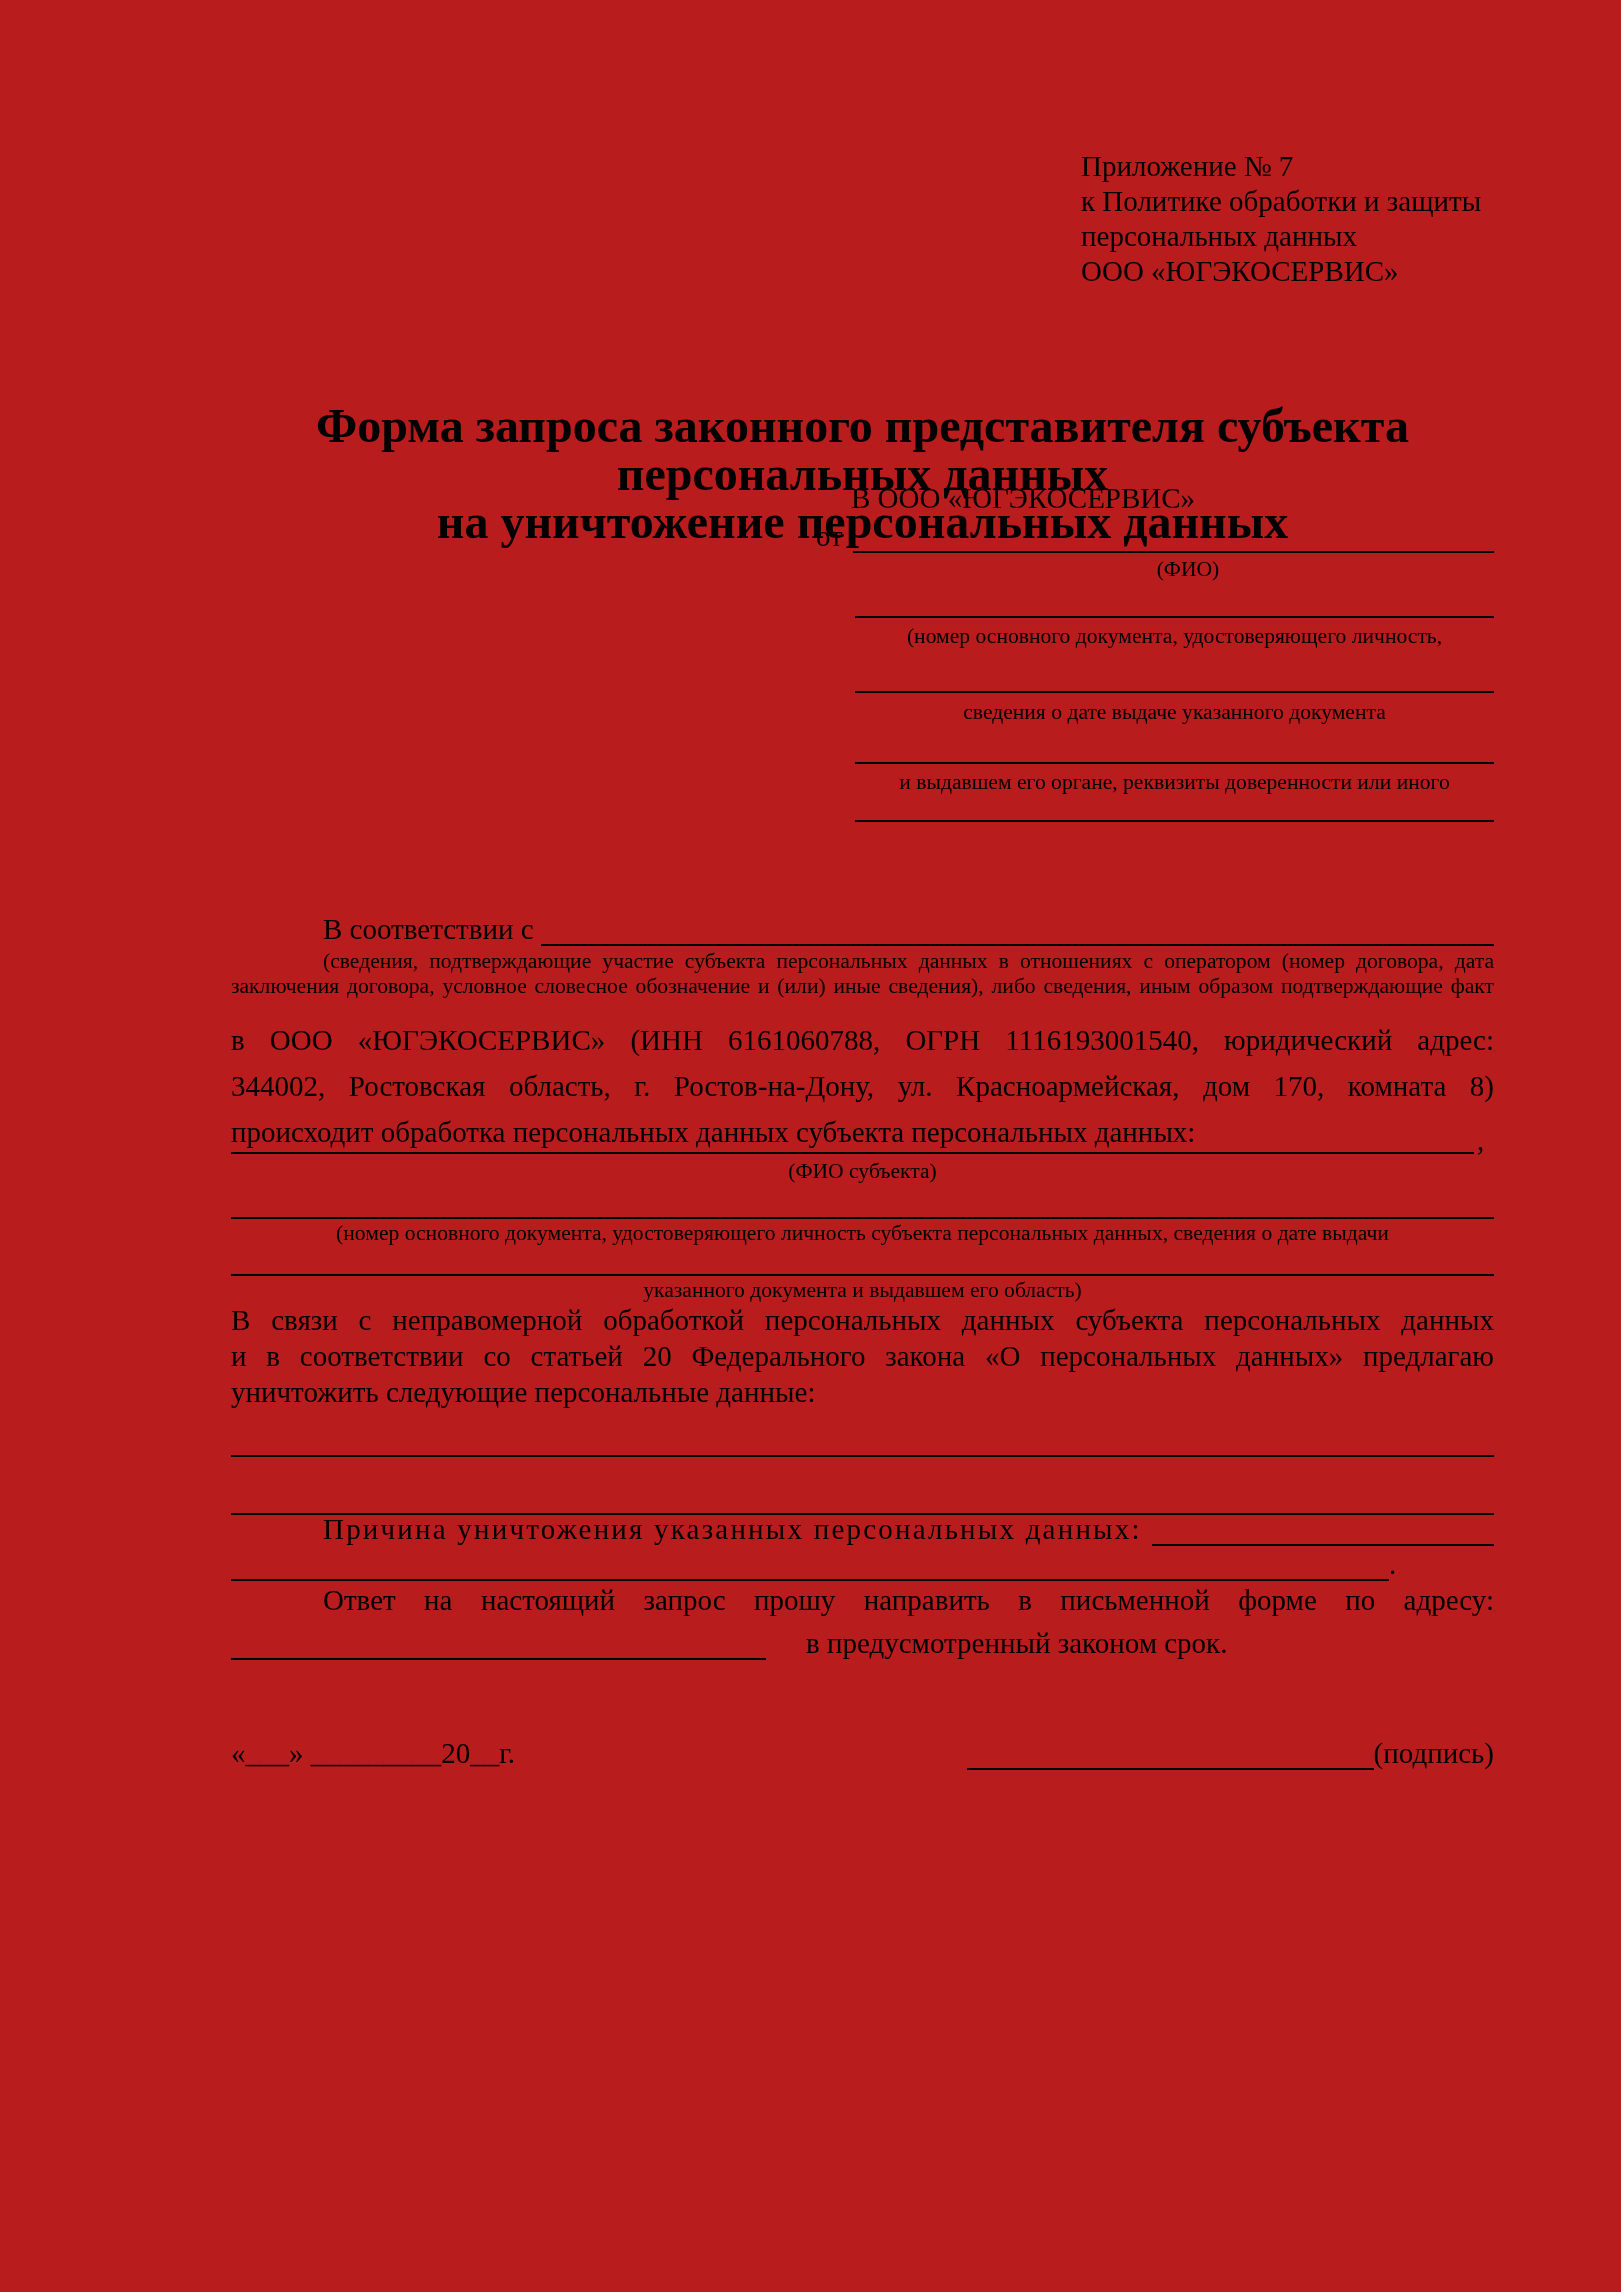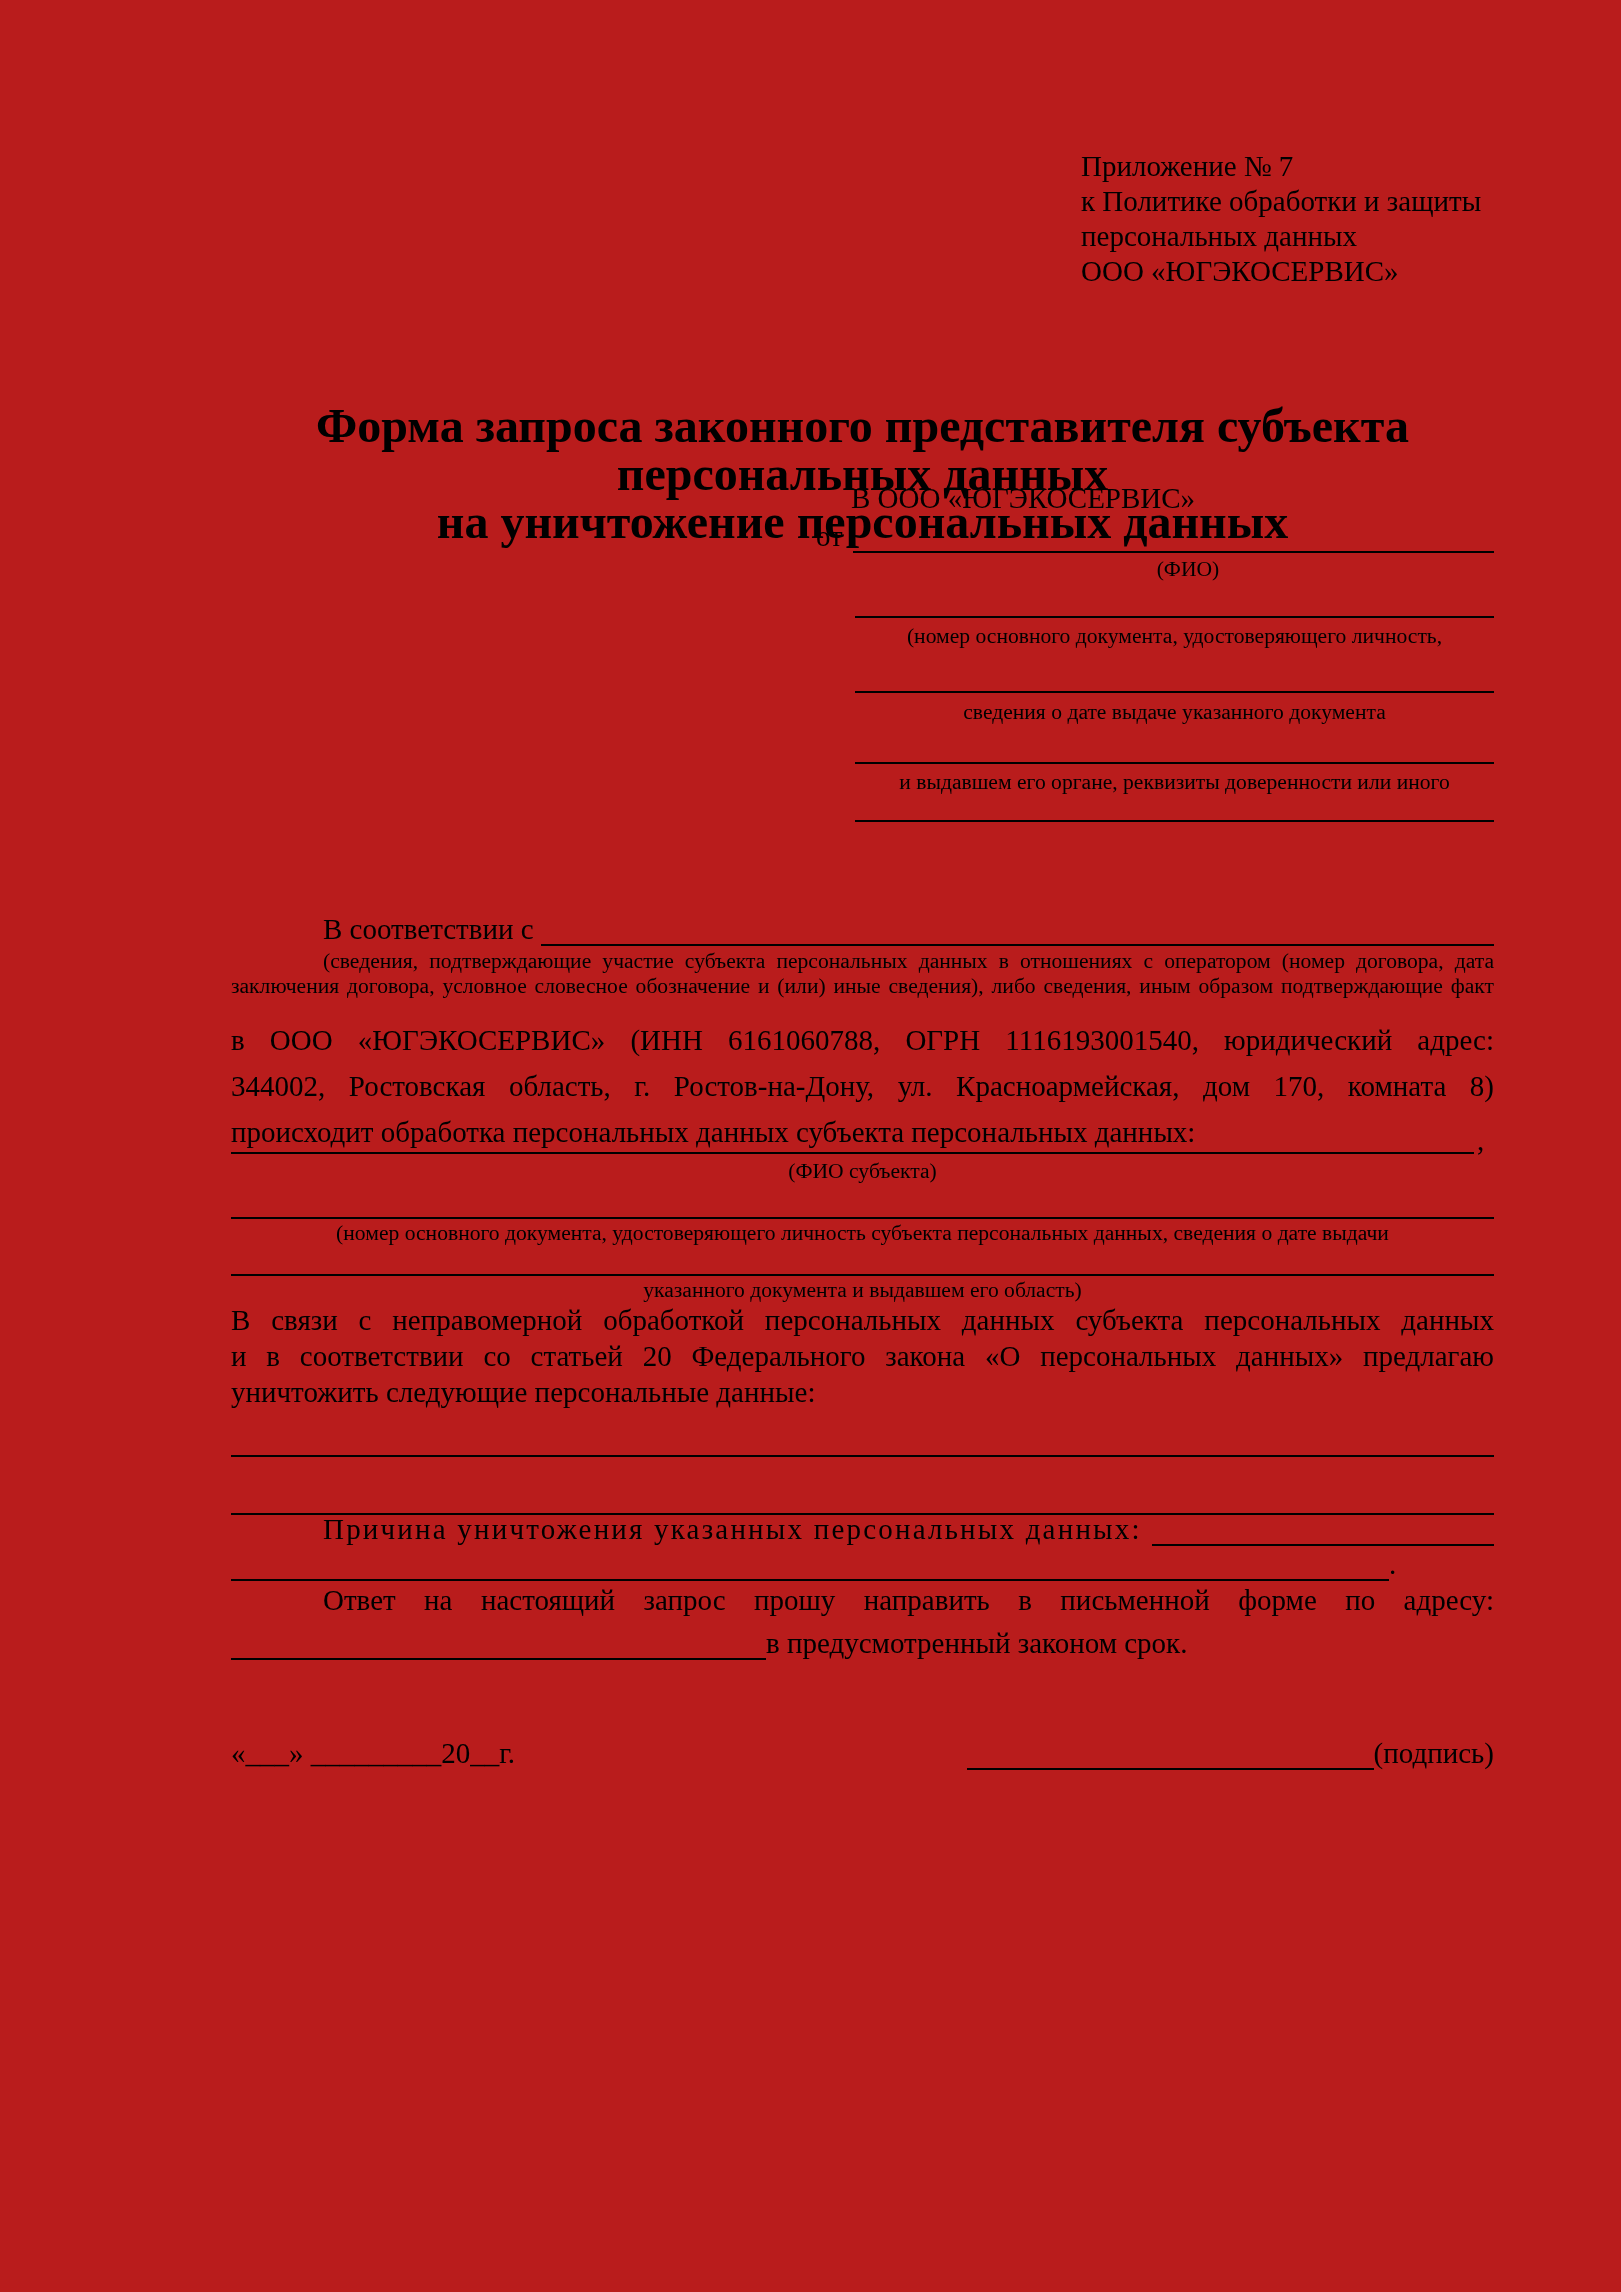--- a/index.html
+++ b/index.html
@@ -111,21 +111,21 @@
     <span class="fill"></span>
   </div>
 
   <div class="lrow main" style="left:231px;right:127px;top:1552px;height:29px;">
     <span class="fillfix" style="width:1158px;"></span>
     <span>.</span>
   </div>
 
   <div class="abs main jline indent" style="left:231px;right:127px;top:1584px;">Ответ на настоящий запрос прошу направить в письменной форме по адресу:</div>
 
-  <div class="lrow main" style="left:231px;right:127px;top:1627px;height:33px;">
+  <div class="lrow main" style="left:231px;right:127px;top:1627px;height:33px;gap:40px;">
     <span class="fillfix" style="width:535px;"></span>
     <span class="nowrap">в предусмотренный законом срок.</span>
     <span class="spacer"></span>
   </div>
 
   <div class="lrow main" style="left:231px;right:127px;top:1735px;height:35px;">
     <span class="nowrap">«___» _________20__г.</span>
     <span class="spacer"></span>
     <span class="fillfix" style="width:407px;"></span>
     <span class="nowrap">(подпись)</span>

